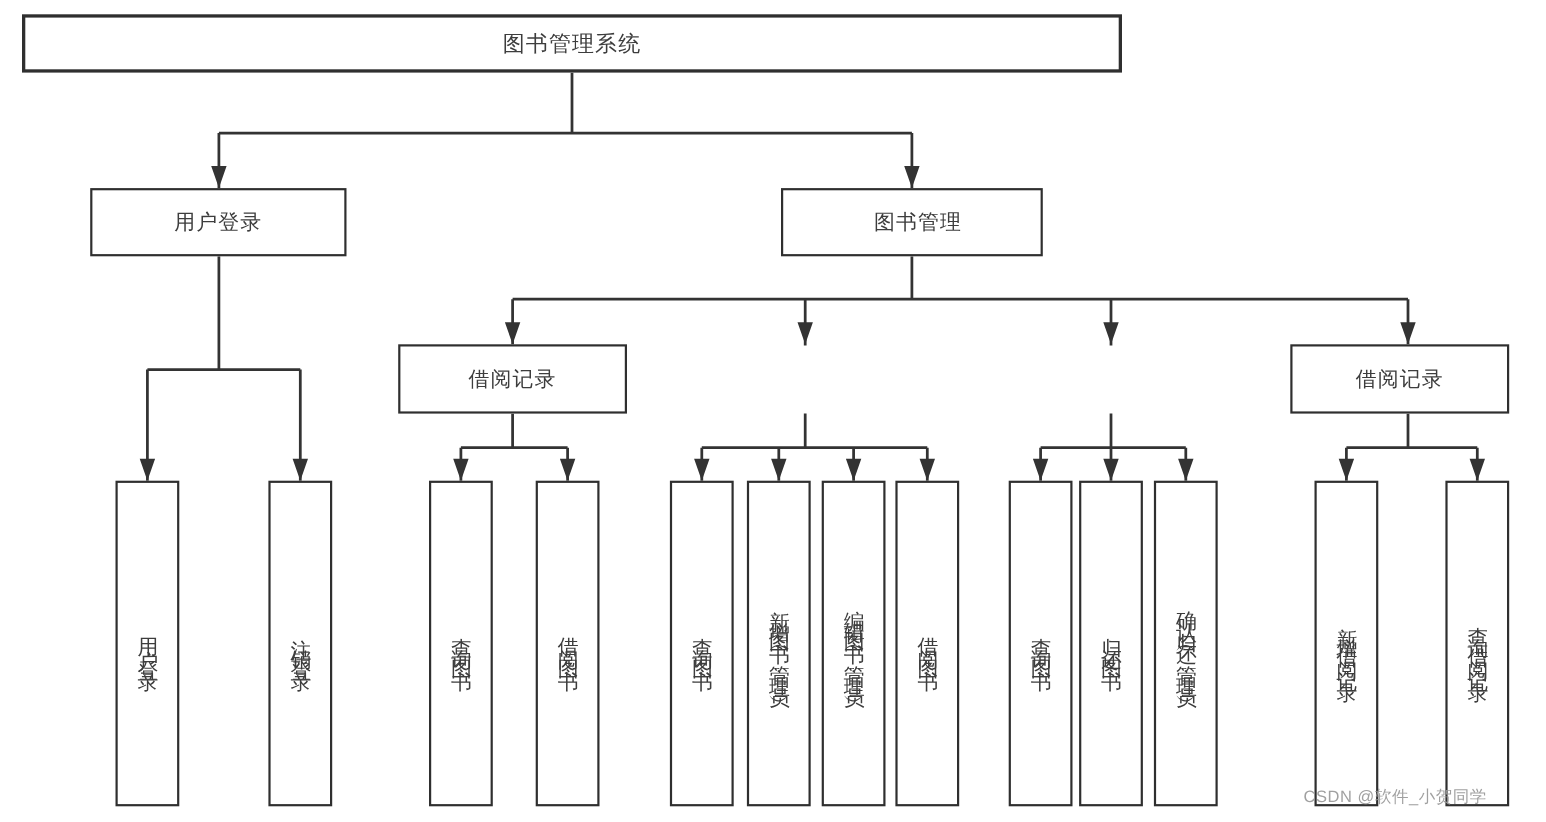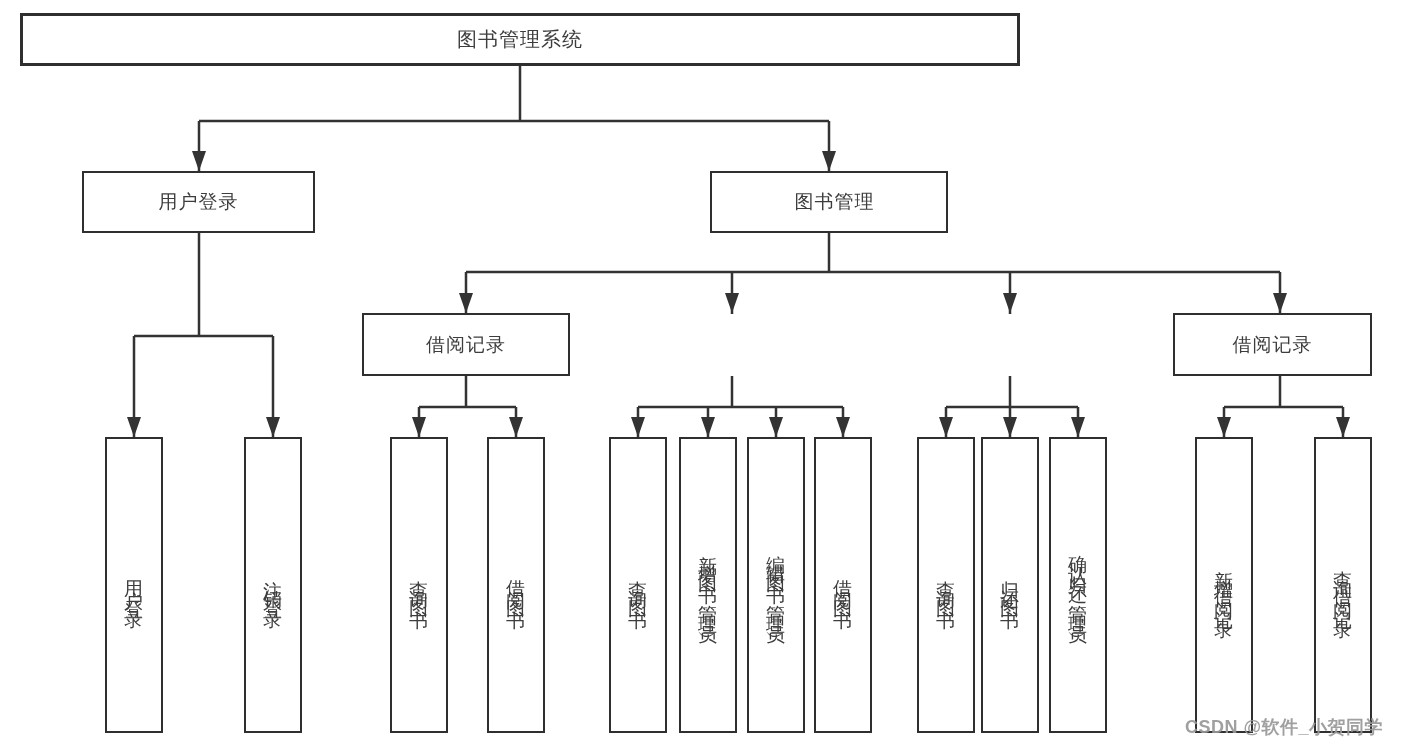--- a/index.html
+++ b/index.html
@@ -35,26 +35,25 @@
     text-orientation: mixed;
     letter-spacing: 10px;
     line-height: 1;
     font-size: 19px;
     color: #3d3d3d;
   }
   #watermark {
     position: absolute;
     left: 1185px;
     top: 715px;
-    font-size: 18px;
+    font-size: 15px;
     color: rgba(152,152,152,0.92);
     letter-spacing: 0.5px;
     white-space: nowrap;
     z-index: 5;
-    font-weight: bold;
   }
 </style>
 </head>
 <body>
 
 <div id="stage">
 
   <svg id="connectors" viewBox="0 0 1405 747" xmlns="http://www.w3.org/2000/svg" aria-hidden="true">
 
     <path fill="none" stroke="#333333" stroke-width="2.5" d="

